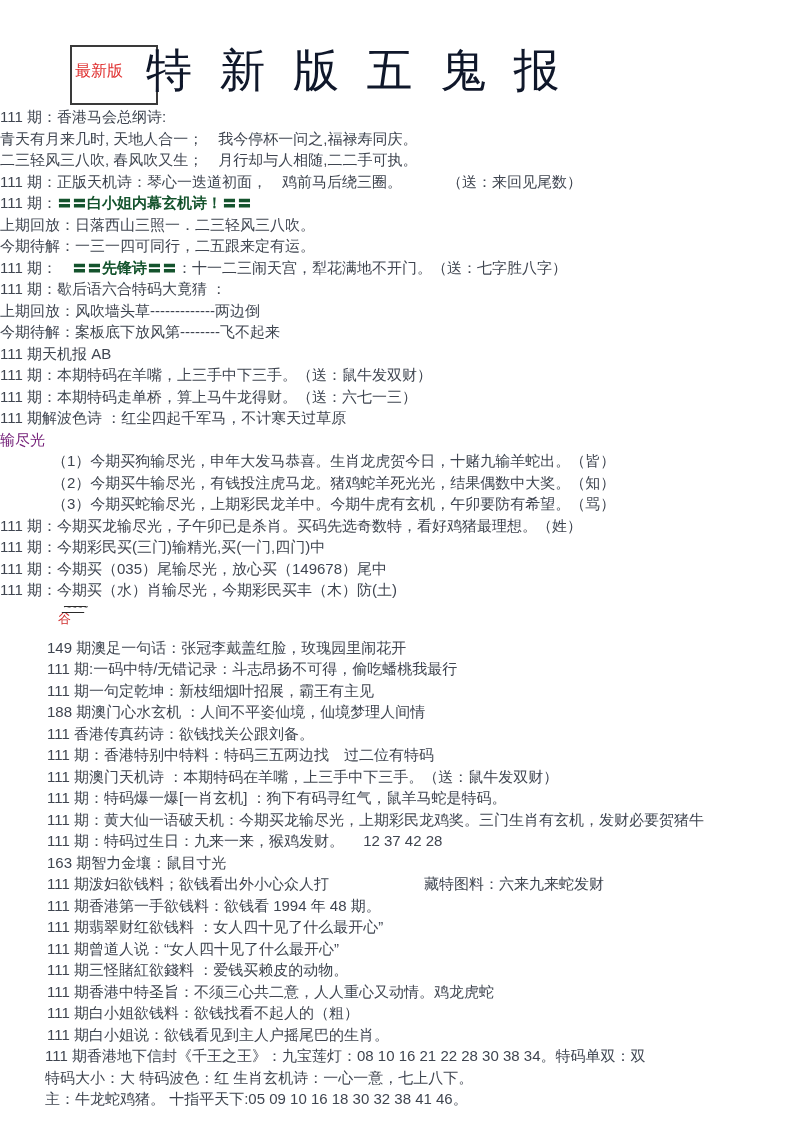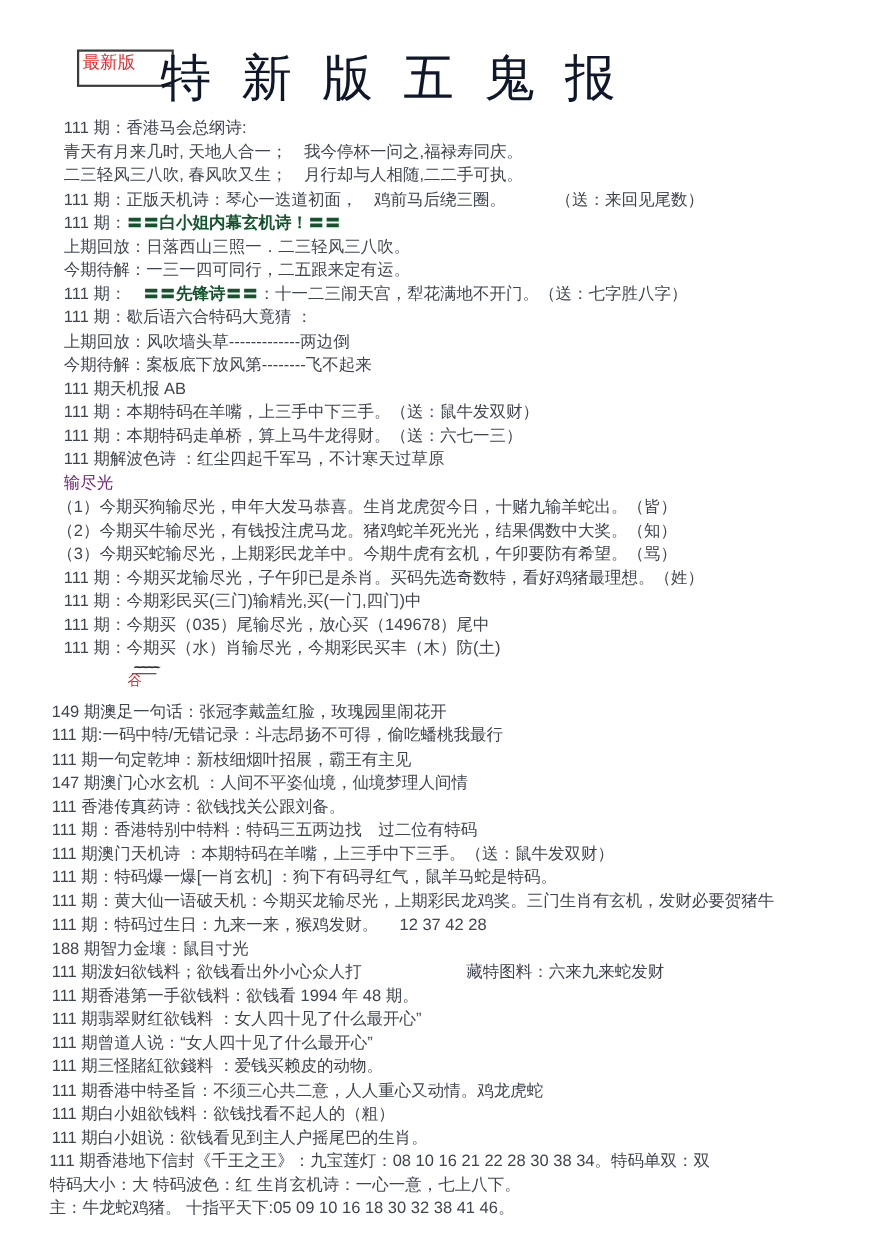--- a/index.html
+++ b/index.html
@@ -6,30 +6,30 @@
   body{
     width:793px;height:1122px;
     background:#ffffff;
     font-family:"Liberation Sans","DejaVu Sans",sans-serif;
     position:relative;overflow:hidden;
   }
   .masthead{position:absolute;top:0;left:0;width:793px;height:106px;}
   .edition-badge{
     position:absolute;left:70px;top:45px;width:78px;height:26px;
     border:2px solid #3a3a3a;color:#e03030;font-size:16px;
-    padding:2px 3px;box-sizing:content-box;line-height:18px;
+    padding:15px 3px;box-sizing:content-box;line-height:18px;
   }
   .page-title{
     position:absolute;left:146px;top:40px;
     font-family:"Liberation Serif","DejaVu Serif",serif;
     font-size:46px;color:#0f172a;letter-spacing:8px;white-space:nowrap;
   }
   .content{position:absolute;top:106px;left:0;width:793px;}
   .ln{
-    margin-left:58px;font-size:15px;line-height:21.5px;height:21.5px;
+    font-size:15px;line-height:21.5px;height:21.5px;
     white-space:nowrap;color:#3f4550;
   }
   .indent{margin-left:52px;}
   .left2{margin-left:47px;}
   .left3{margin-left:45px;}
   .navy{color:#14532d;font-weight:bold;}
   .red{color:#701a75;}
   .gap{margin-left:95px;}
   .scribble{height:36px;position:relative;}
   .scrib-marks{
@@ -71,28 +71,28 @@
     <div class="ln"><span>111 期：今期彩民买(三门)输精光,买(一门,四门)中</span></div>
     <div class="ln"><span>111 期：今期买（035）尾输尽光，放心买（149678）尾中</span></div>
     <div class="ln"><span>111 期：今期买（水）肖输尽光，今期彩民买丰（木）防(土)</span></div>
     <div class="ln scribble">
       <span class="scrib-marks">~~~~</span>
       <span class="scrib-char">谷</span>
     </div>
     <div class="ln left2"><span>149 期澳足一句话：张冠李戴盖红脸，玫瑰园里闹花开</span></div>
     <div class="ln left2"><span>111 期:一码中特/无错记录：斗志昂扬不可得，偷吃蟠桃我最行</span></div>
     <div class="ln left2"><span>111 期一句定乾坤：新枝细烟叶招展，霸王有主见</span></div>
-    <div class="ln left2"><span>147 期澳门心水玄机 ：人间不平姿仙境，仙境梦理人间情</span></div>
+    <div class="ln left2"><span>188 期澳门心水玄机 ：人间不平姿仙境，仙境梦理人间情</span></div>
     <div class="ln left2"><span>111 香港传真药诗：欲钱找关公跟刘备。</span></div>
     <div class="ln left2"><span>111 期：香港特别中特料：特码三五两边找　过二位有特码</span></div>
     <div class="ln left2"><span>111 期澳门天机诗 ：本期特码在羊嘴，上三手中下三手。（送：鼠牛发双财）</span></div>
     <div class="ln left2"><span>111 期：特码爆一爆[一肖玄机] ：狗下有码寻红气，鼠羊马蛇是特码。</span></div>
     <div class="ln left2"><span>111 期：黄大仙一语破天机：今期买龙输尽光，上期彩民龙鸡奖。三门生肖有玄机，发财必要贺猪牛</span></div>
     <div class="ln left2"><span>111 期：特码过生日：九来一来，猴鸡发财。　 12 37 42 28</span></div>
-    <div class="ln left2"><span>188 期智力金壤：鼠目寸光</span></div>
+    <div class="ln left2"><span>163 期智力金壤：鼠目寸光</span></div>
     <div class="ln left2"><span>111 期泼妇欲钱料；欲钱看出外小心众人打</span><span class="gap">藏特图料：六来九来蛇发财</span></div>
     <div class="ln left2"><span>111 期香港第一手欲钱料：欲钱看 1994 年 48 期。</span></div>
     <div class="ln left2"><span>111 期翡翠财红欲钱料 ：女人四十见了什么最开心”</span></div>
     <div class="ln left2"><span>111 期曾道人说：“女人四十见了什么最开心”</span></div>
     <div class="ln left2"><span>111 期三怪賭紅欲錢料 ：爱钱买赖皮的动物。</span></div>
     <div class="ln left2"><span>111 期香港中特圣旨：不须三心共二意，人人重心又动情。鸡龙虎蛇</span></div>
     <div class="ln left2"><span>111 期白小姐欲钱料：欲钱找看不起人的（粗）</span></div>
     <div class="ln left2"><span>111 期白小姐说：欲钱看见到主人户摇尾巴的生肖。</span></div>
     <div class="ln left3"><span>111 期香港地下信封《千王之王》：九宝莲灯：08 10 16 21 22 28 30 38 34。特码单双：双</span></div>
     <div class="ln left3"><span>特码大小：大 特码波色：红 生肖玄机诗：一心一意，七上八下。</span></div>

